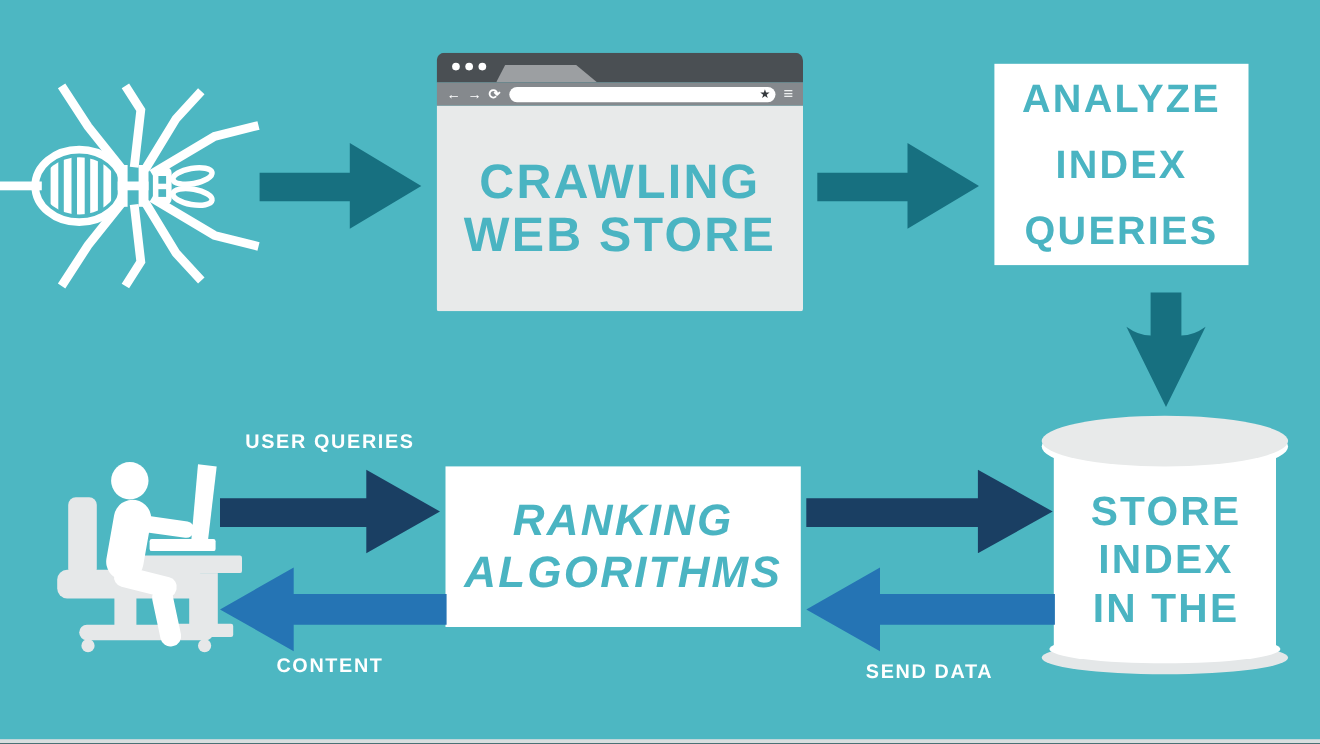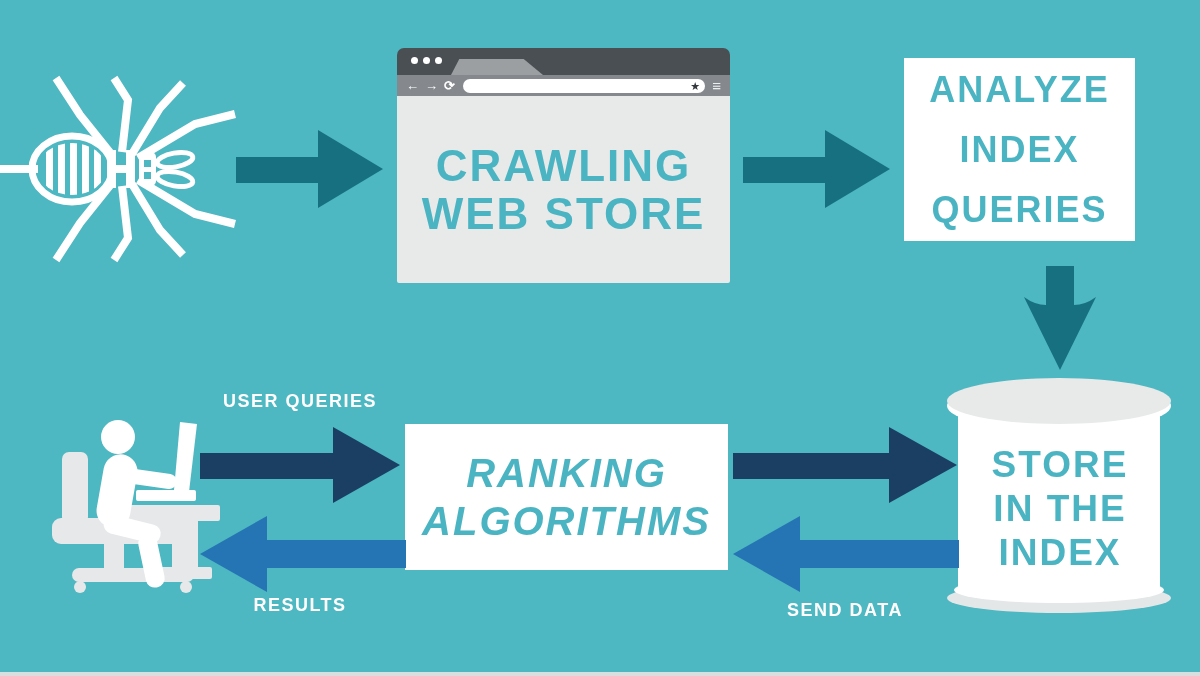--- a/index.html
+++ b/index.html
@@ -146,22 +146,22 @@
   <svg class="abs" style="left:940px;top:378px" width="240" height="245" viewBox="0 0 240 245">
     <ellipse cx="119" cy="220" rx="112" ry="15" fill="#E4E7E8"></ellipse>
     <ellipse cx="119" cy="212" rx="105" ry="13" fill="#FFFFFF"></ellipse>
     <rect x="18" y="24" width="202" height="188" fill="#FFFFFF"></rect>
     <ellipse cx="119" cy="212" rx="101" ry="12" fill="#FFFFFF"></ellipse>
     <ellipse cx="119" cy="28" rx="112" ry="24" fill="#FFFFFF"></ellipse>
     <ellipse cx="119" cy="23" rx="112" ry="23" fill="#E8EAEA"></ellipse>
   </svg>
   <div class="abs store-text">
     <div class="node-text">STORE</div>
+    <div class="node-text">INDEX</div>
     <div class="node-text">IN THE</div>
-    <div class="node-text">INDEX</div>
   </div>
 
   <svg class="abs" style="left:30px;top:410px" width="200" height="200" viewBox="0 0 200 200">
 
     <g fill="#E6E8E9">
       <rect x="32" y="42" width="26" height="72" rx="7"></rect>
       <rect x="22" y="108" width="132" height="26" rx="9"></rect>
       <rect x="74" y="132" width="20" height="30"></rect>
       <rect x="42" y="158" width="122" height="14" rx="7"></rect>
       <circle cx="50" cy="177" r="6"></circle>
@@ -201,17 +201,17 @@
   </svg>
 
   <svg class="abs" style="left:731px;top:516px" width="228" height="76" viewBox="0 0 228 76">
     <polygon points="2,38 69,0 69,24 228,24 228,52 69,52 69,76" fill="#2574B4"></polygon>
   </svg>
 
   <svg class="abs" style="left:198px;top:516px" width="208" height="76" viewBox="0 0 208 76">
     <polygon points="2,38 69,0 69,24 208,24 208,52 69,52 69,76" fill="#2574B4"></polygon>
   </svg>
 
-  <div class="abs flow-label lbl-results">RESULTS</div>
+  <div class="abs flow-label lbl-results">CONTENT</div>
   <div class="abs flow-label lbl-send-data">SEND DATA</div>
 
   <div class="abs bottom-strip"></div>
 </div>
 
 </body></html>

